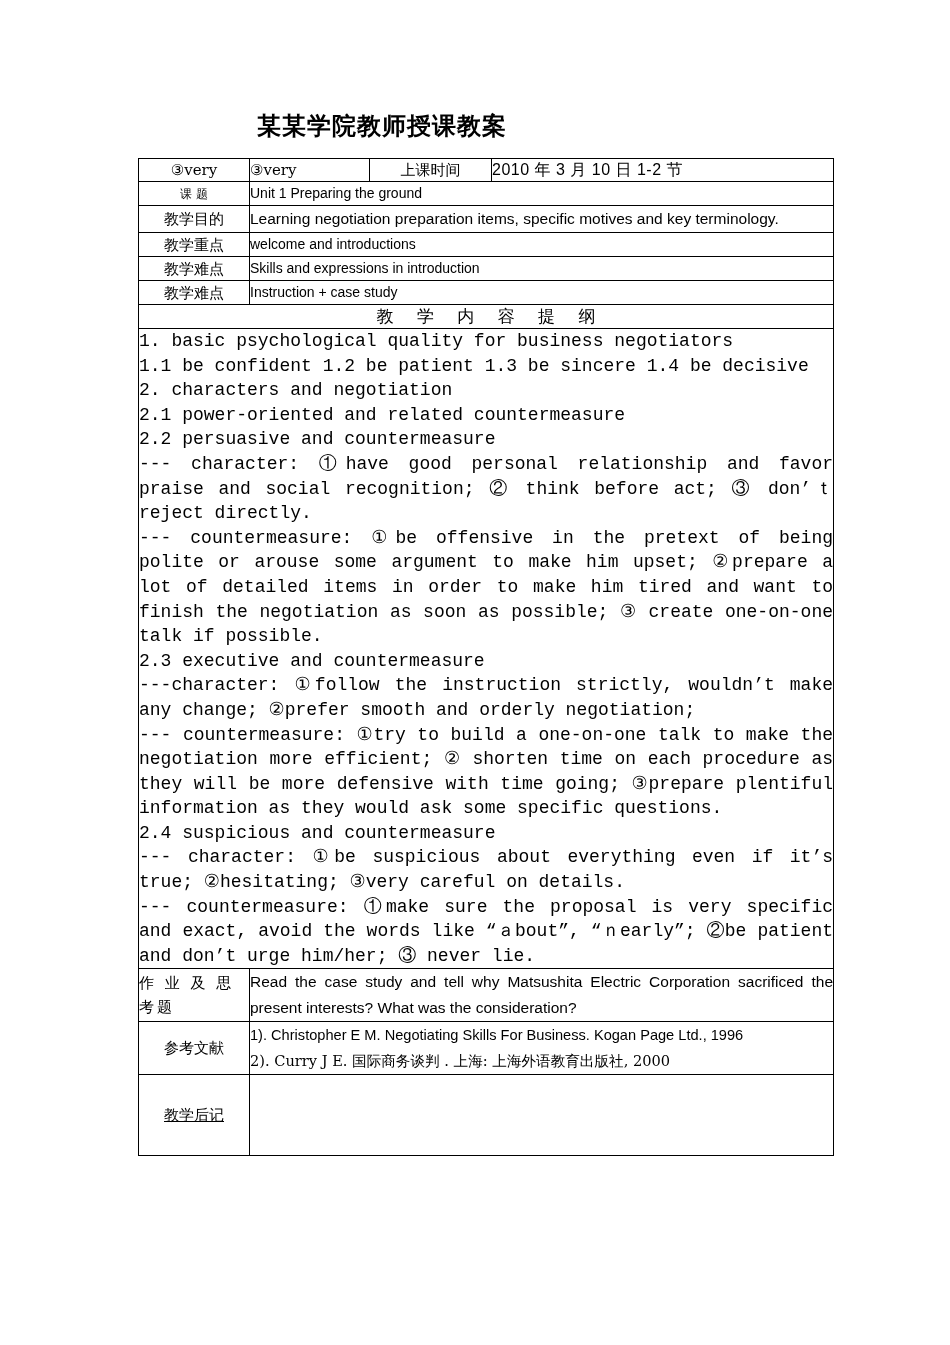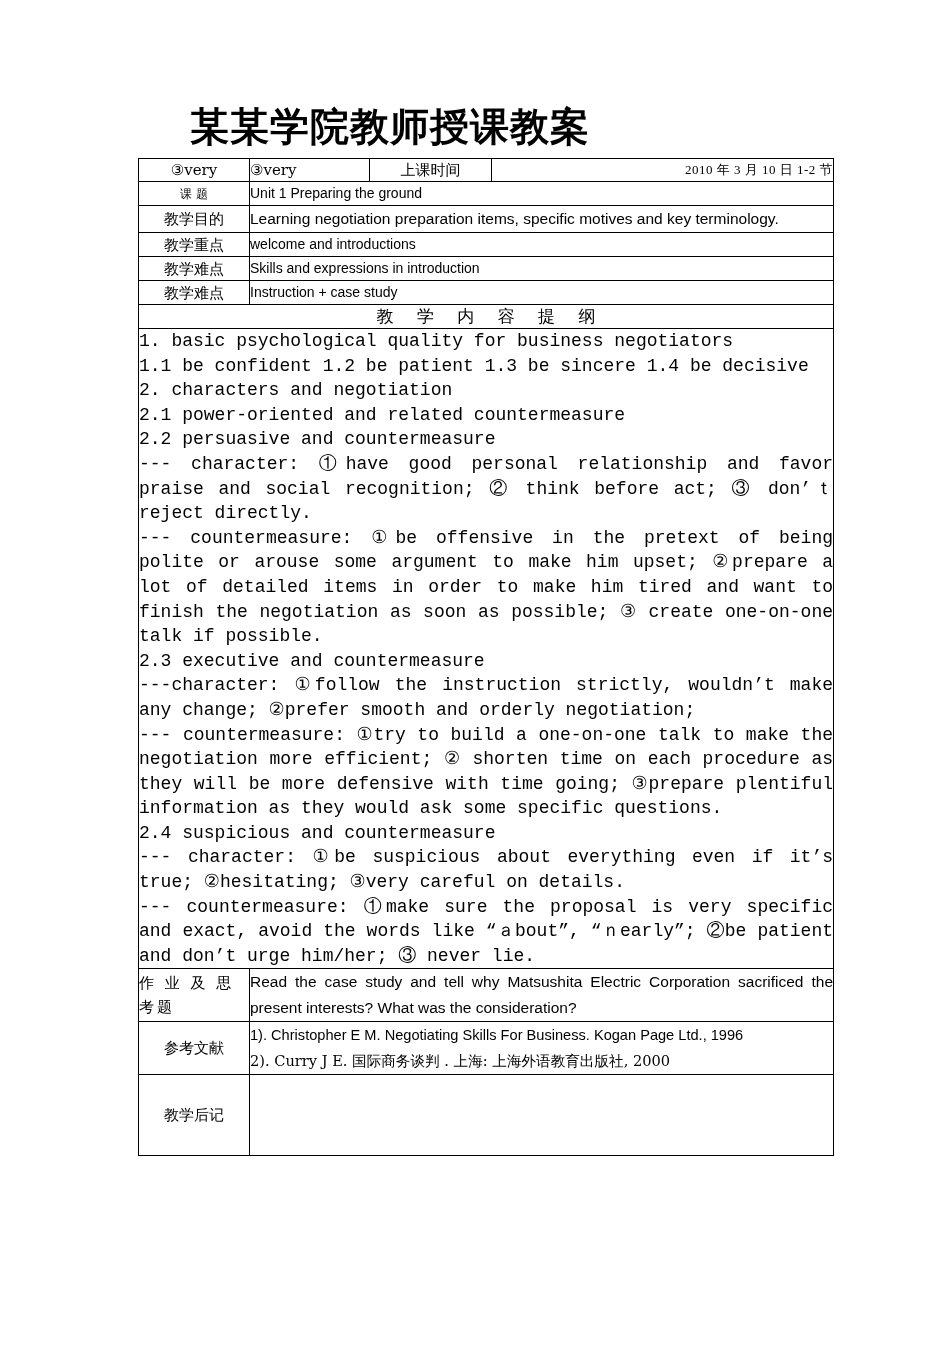--- a/index.html
+++ b/index.html
@@ -20,26 +20,26 @@
     position: absolute;
     left: 0;
     top: 0;
     width: 950px;
     height: 1345px;
   }
 
   
   .doc-title {
     position: absolute;
-    left: 8px;
+    left: 0;
     top: 106px;
     width: 764px;
     text-align: center;
     font-family: "DejaVu Serif", "Liberation Serif", serif;
-    font-size: 39px;
+    font-size: 24px;
     font-weight: 700;
     letter-spacing: 1px;
     line-height: 40px;
     white-space: nowrap;
   }
 
   
   .lesson-table {
     position: absolute;
     left: 138px;
@@ -98,24 +98,24 @@
     padding: 8px 10px;
     text-align: left;
   }
   .val-center-cn {
     font-family: "DejaVu Serif", "Liberation Serif", serif;
     font-size: 15px;
     padding: 8px 6px;
     text-align: center;
   }
   .val-date {
-    font-family: Liberation Serif, serif;
-    font-size: 13px;
+    font-family: Liberation Sans, sans-serif;
+    font-size: 16px;
     padding: 8px 10px;
-    text-align: right;
+    text-align: left;
     letter-spacing: 0.5px;
   }
   .val-justify {
     font-family: "Liberation Sans", sans-serif;
     font-size: 15.5px;
     padding: 9px 10px 9px 10px;
     line-height: 26px;
     text-align: justify;
     text-align-last: left;
     text-justify: inter-word;
@@ -155,21 +155,21 @@
     padding: 14px 10px 14px 34px;
     font-family: "Liberation Sans", sans-serif;
     font-size: 14.6px;
     line-height: 26px;
   }
   .refs .ref-line { white-space: nowrap; }
   .refs .cn {
     font-family: "DejaVu Serif", "Liberation Serif", serif;
   }
 
-  .empty-tall { height: 80px; }
+  .empty-tall { height: 80px; text-decoration: underline; }
 
   .row-tall-homework td { height: 52px; }
 </style>
 </head>
 <body>
 
 <div class="page">
 
   <div class="doc-title">某某学院教师授课教案</div>
 

